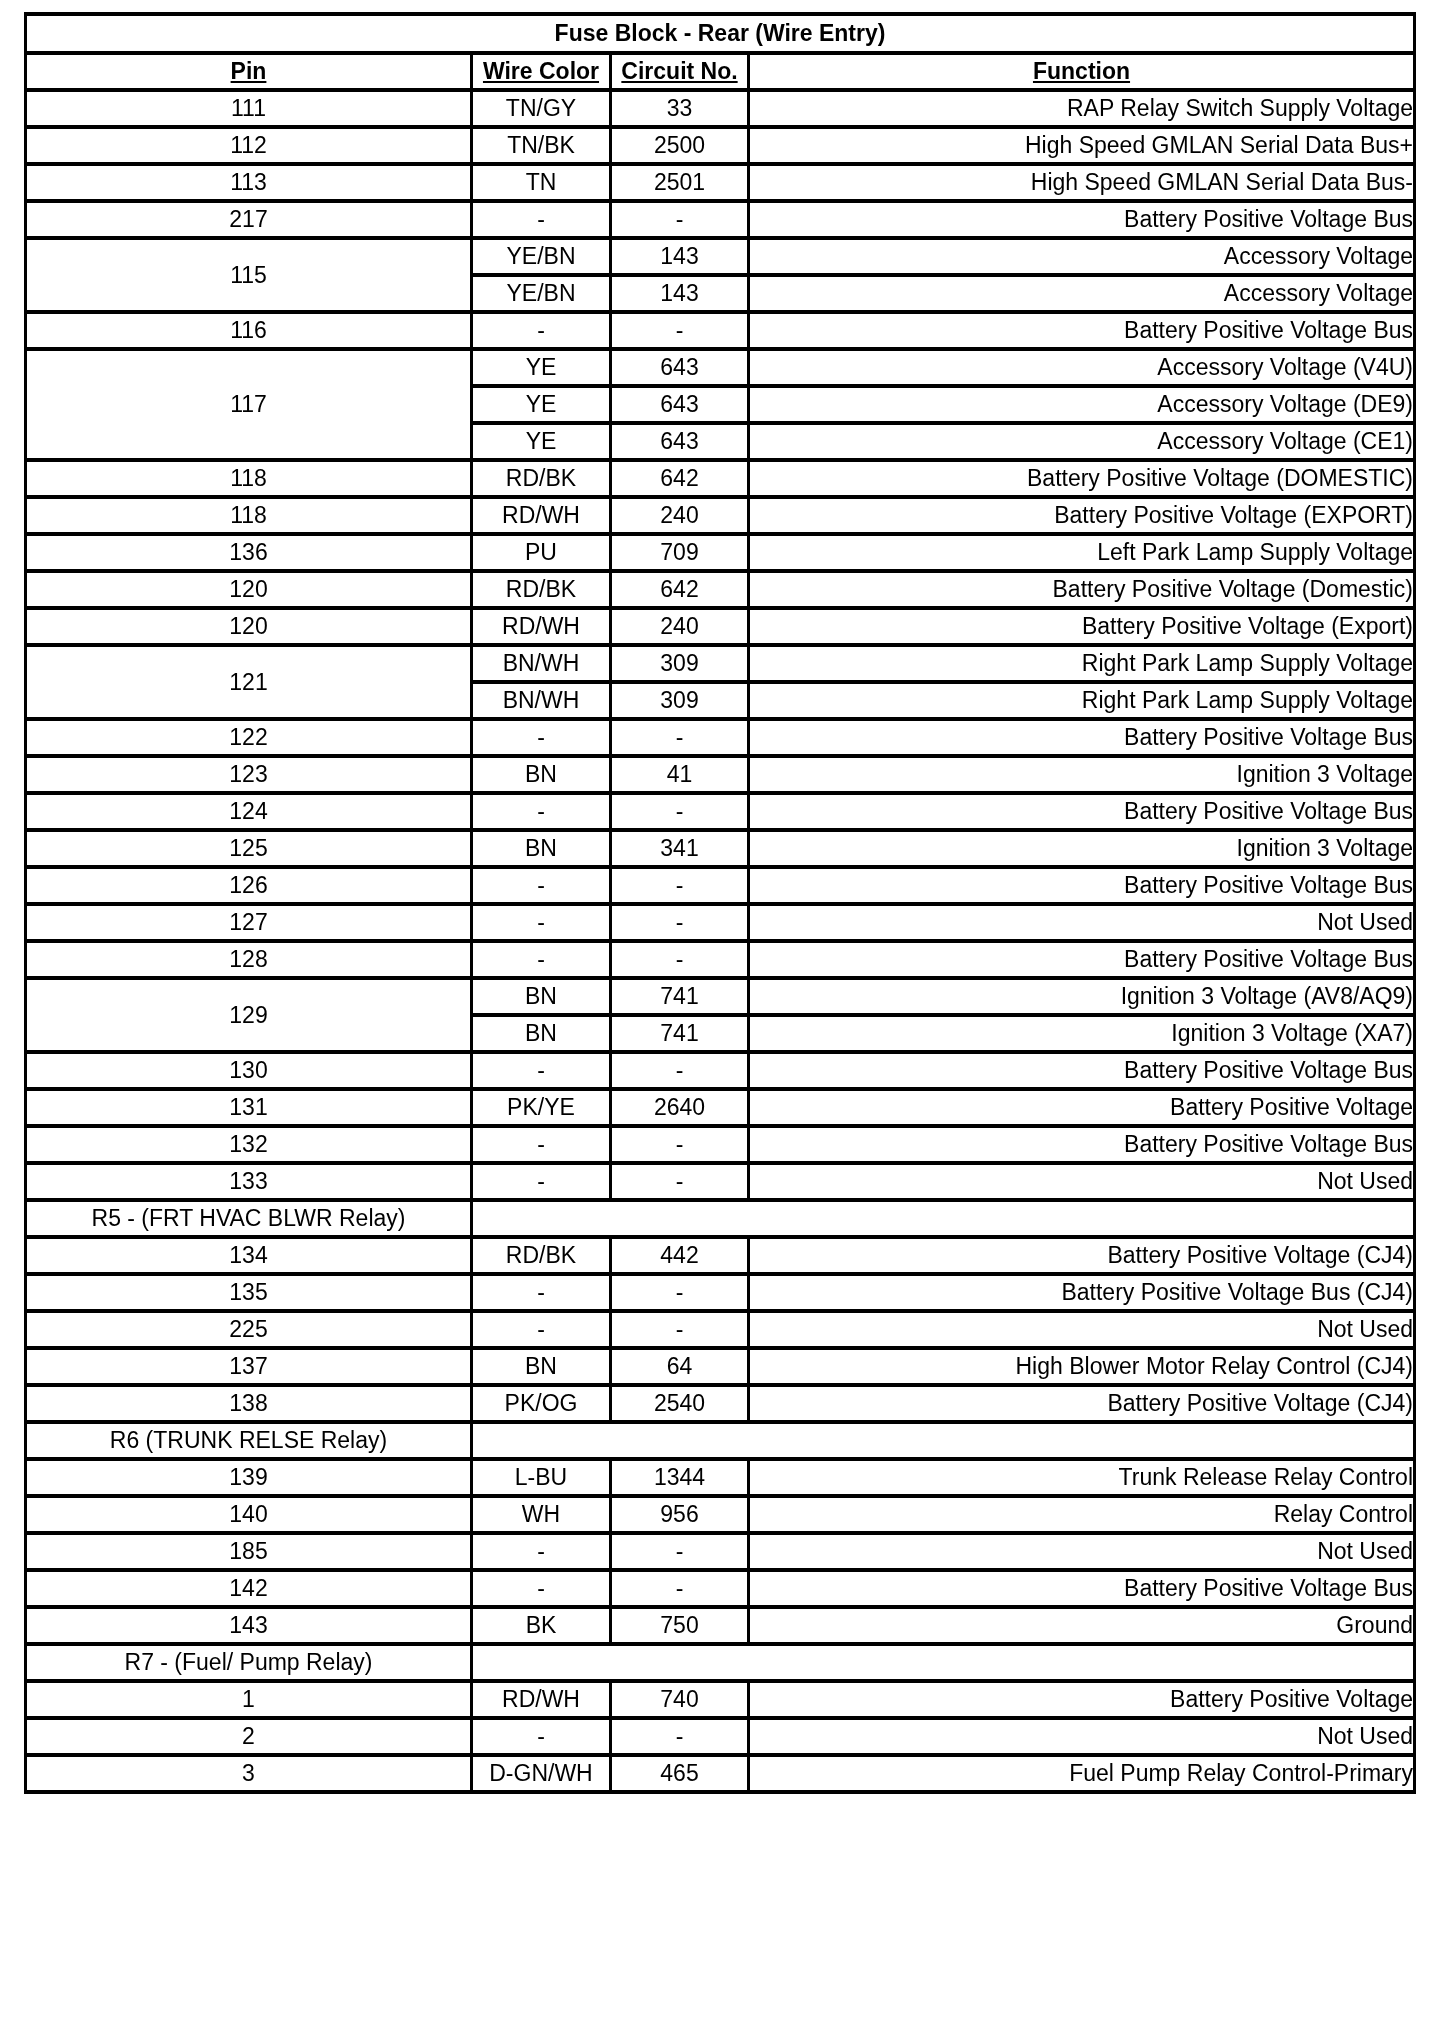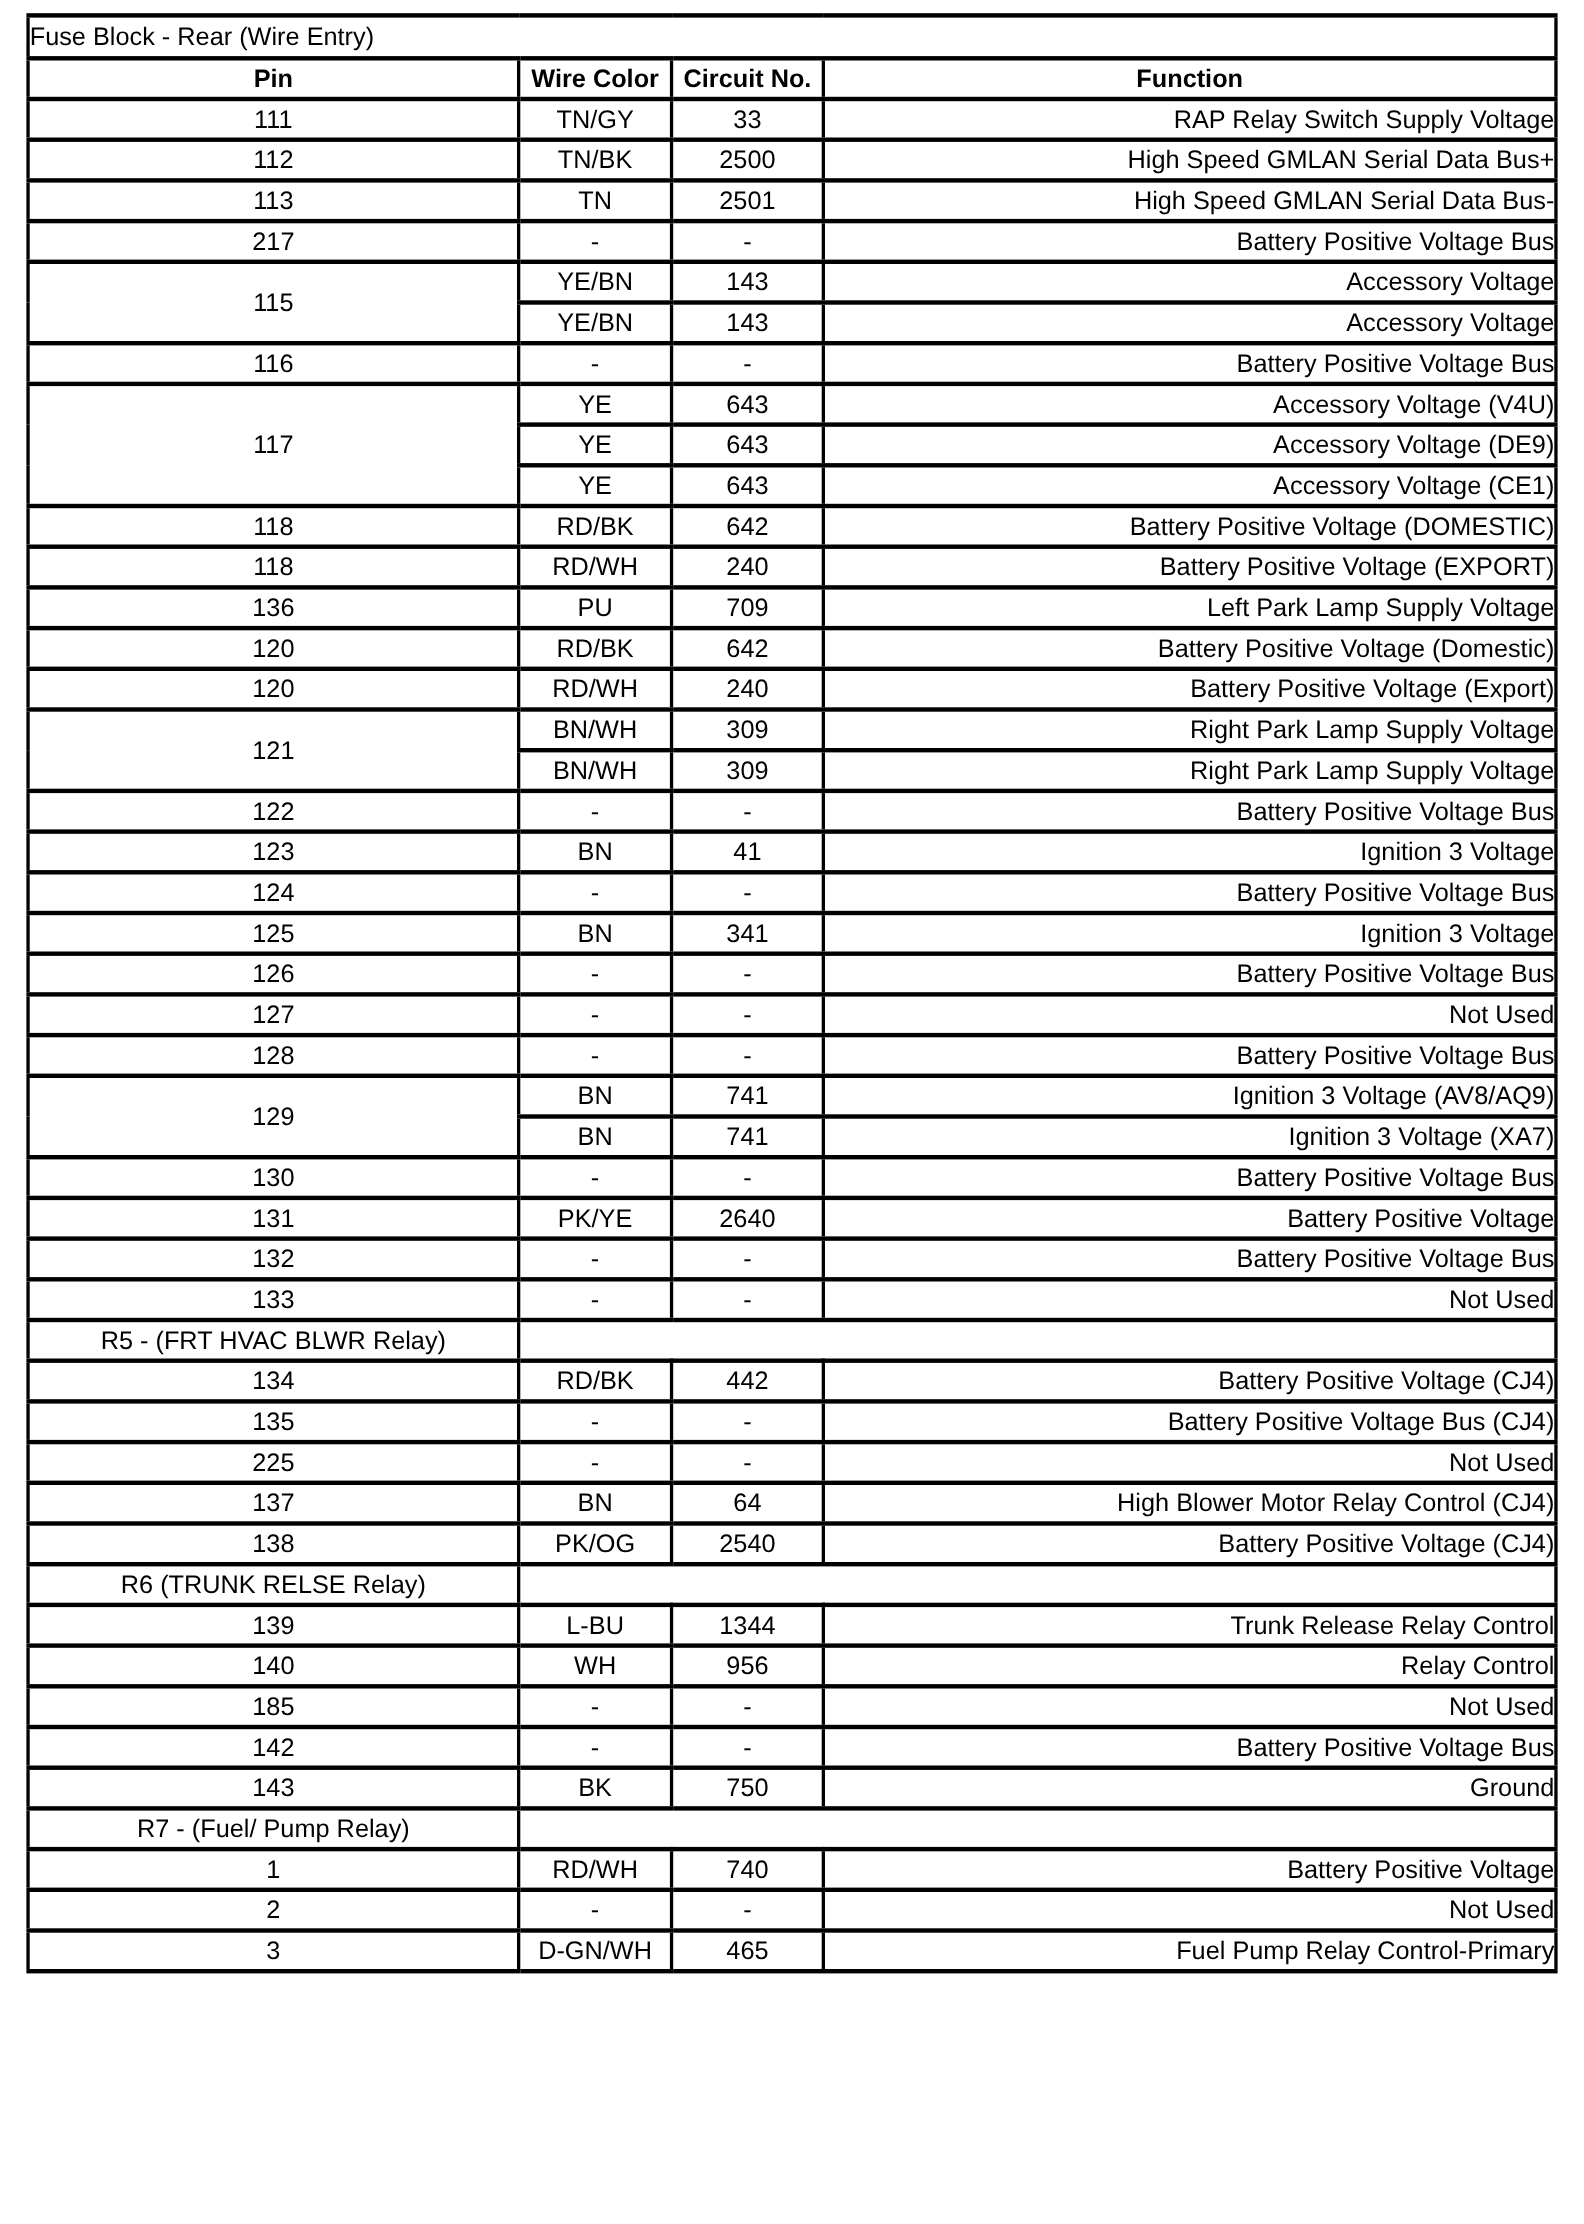--- a/index.html
+++ b/index.html
@@ -9,22 +9,22 @@
     border-collapse: collapse; table-layout: fixed;
     font-family: "Liberation Sans", sans-serif; color: #000;
     border: 3px solid #000;
   }
   .tbl td, .tbl th {
     border-left: 3px solid #000; border-right: 3px solid #000;
     border-top: 4px solid #000; border-bottom: 4px solid #000;
     height: 33px; padding: 0; font-size: 23px; line-height: 33px;
     white-space: nowrap; overflow: hidden;
   }
-  .tbl .title { font-weight: normal; border-bottom: 3px solid #404040; height: 35px; }
-  .tbl th { font-weight: bold; text-align: center; }
+  .tbl .title { font-weight: bold; text-align: center; border-bottom: 3px solid #404040; height: 35px; }
+  .tbl th { font-weight: bold; text-align: center; text-decoration: underline; }
   .c { text-align: center; }
   .f { text-align: right; padding-left: 6px !important; }
   col.pin { width: 446px; }
   col.wire { width: 139px; }
   col.circ { width: 138px; }
   col.func { width: 666px; }
   .sec-empty { border-left: 3px solid #000; }
 </style>
 </head>
 <body>

